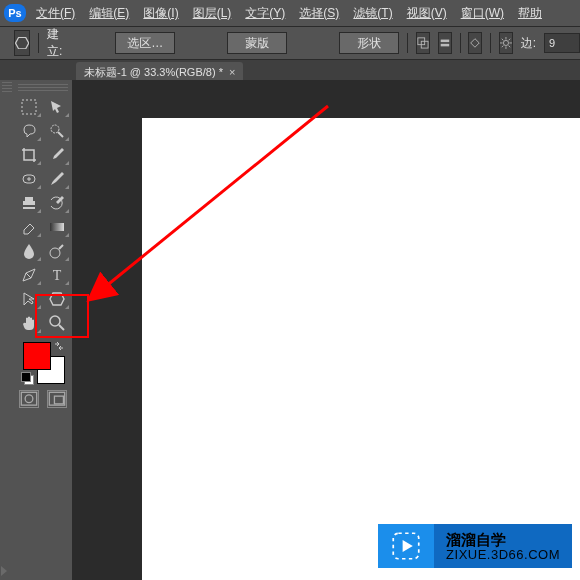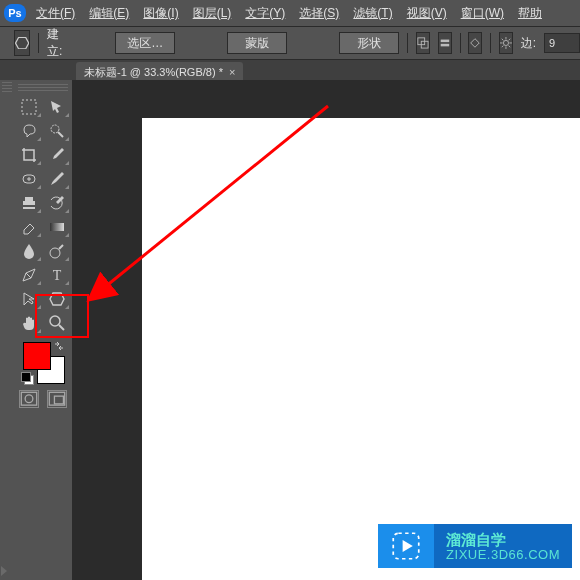--- a/index.html
+++ b/index.html
@@ -37,21 +37,21 @@
   .sw-mini .mb.a { left:0; top:0; background:#000;}
   .sw-mini .mb.b { left:3px; top:3px; background:#fff;}
   .qm-row { display:flex; justify-content:center; gap:8px; margin-top:6px;}
   .qm { width:18px; height:16px; border:1px solid #888; display:flex; align-items:center; justify-content:center;}
   .canvas-area { position:absolute; left:72px; right:0; top:0; bottom:0; background:#2b2b2b; overflow:hidden;}
   .white-canvas { position:absolute; left:70px; top:38px; right:-200px; bottom:-200px; background:#fff; }
   .highlight-box { position:absolute; left:35px; top:294px; width:50px; height:40px; border:2px solid #ff0000; z-index:20; pointer-events:none; }
   .arrow-svg { position:absolute; left:60px; top:102px; width:272px; height:204px; z-index:21; pointer-events:none; }
   .watermark { position:absolute; right:8px; bottom:12px; height:44px; display:flex; align-items:center; z-index:30;}
   .wm-left { width:56px; height:44px; background:#1b8eeb; display:flex; align-items:center; justify-content:center; }
-  .wm-right { height:44px; background:#0f69c1; display:flex; flex-direction:column; justify-content:center; padding:0 12px; color:#5eead4; }
+  .wm-right { height:44px; background:#0f69c1; display:flex; flex-direction:column; justify-content:center; padding:0 12px; color:#000000; }
   .wm-t1 { font-size:15px; font-weight:bold; line-height:18px;}
   .wm-t2 { font-size:13px; letter-spacing:0.5px; line-height:12px; opacity:0.95;}
   .sep { width:1px; height:20px; background:#2a2a2a; }
 </style>
 </head>
 <body>
 
 <div class="menubar">
   <div class="ps-logo">Ps</div>
   <div class="mi">文件(F)</div>

